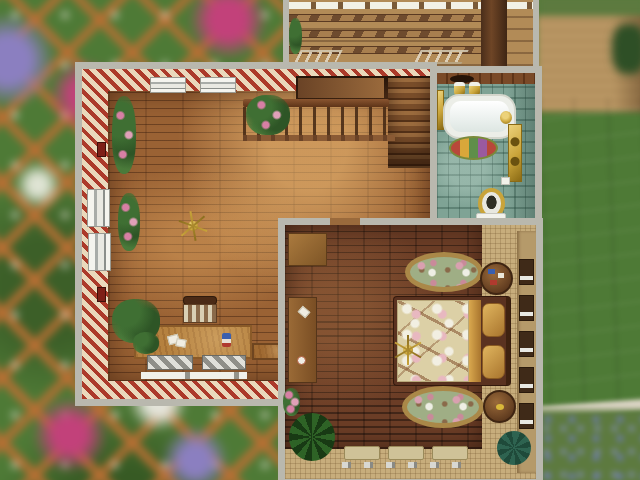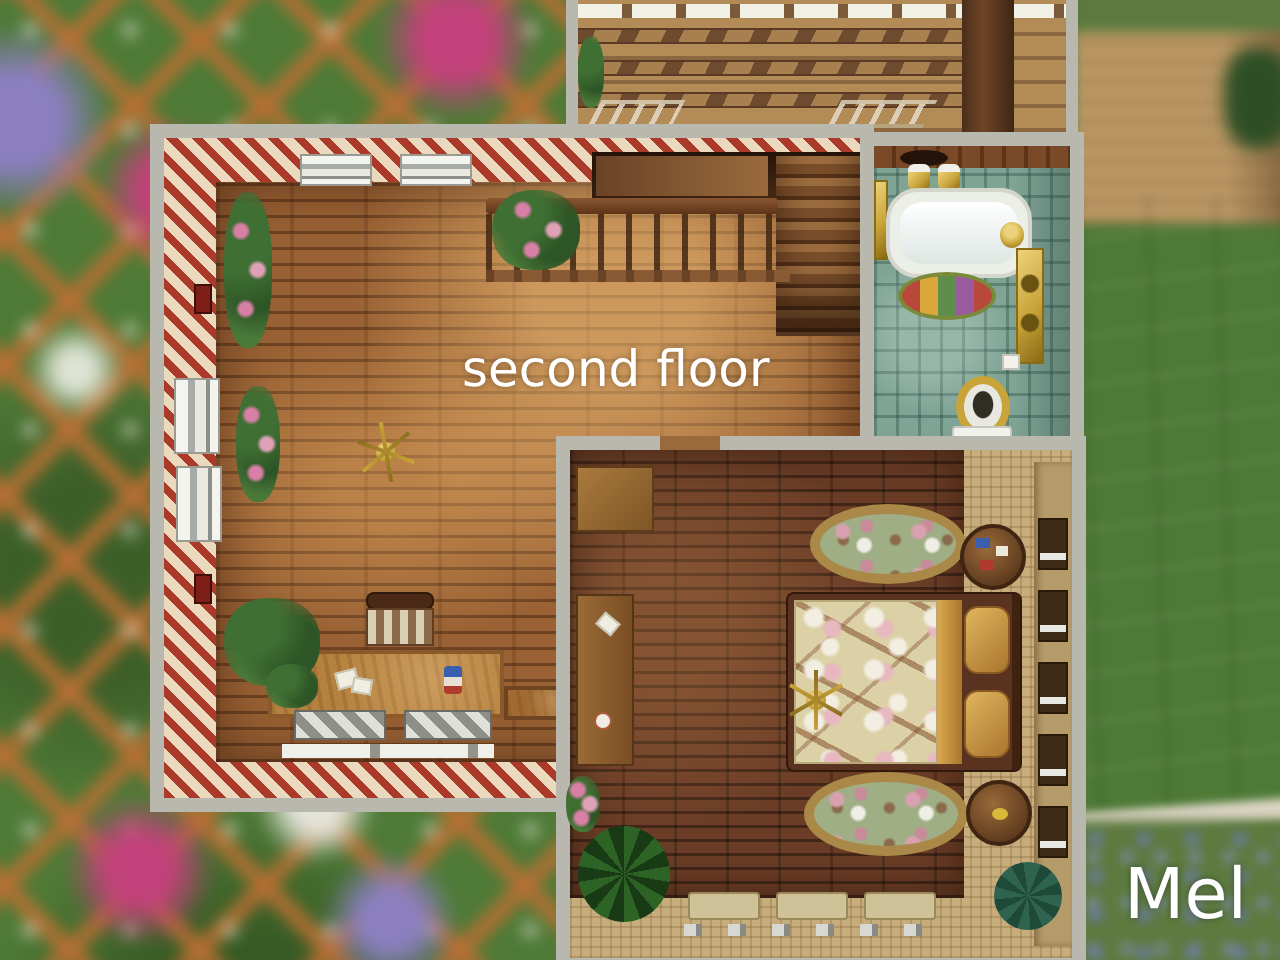--- a/index.html
+++ b/index.html
@@ -309,15 +309,13 @@
       <span class="cushion" style="left:2px;top:0"></span>
       <span class="cushion" style="left:46px;top:0"></span>
       <span class="cushion" style="left:90px;top:0"></span>
       <span class="bench-base"></span>
     </div>
     <div class="starburst" style="left:4px;top:188px;width:46px;height:48px"></div>
     <div class="starburst" style="left:212px;top:206px;width:34px;height:34px;background:repeating-conic-gradient(#2e6350 0 22deg, #1f4a3a 22deg 44deg)"></div>
     <div class="plant flowered" style="left:-2px;top:163px;width:17px;height:28px"></div>
   </div>
 
-  <div class="label" id="label-floor">second floor</div>
-  <div class="label" id="label-name">Mel</div>
 </div>
 
 </body></html>

